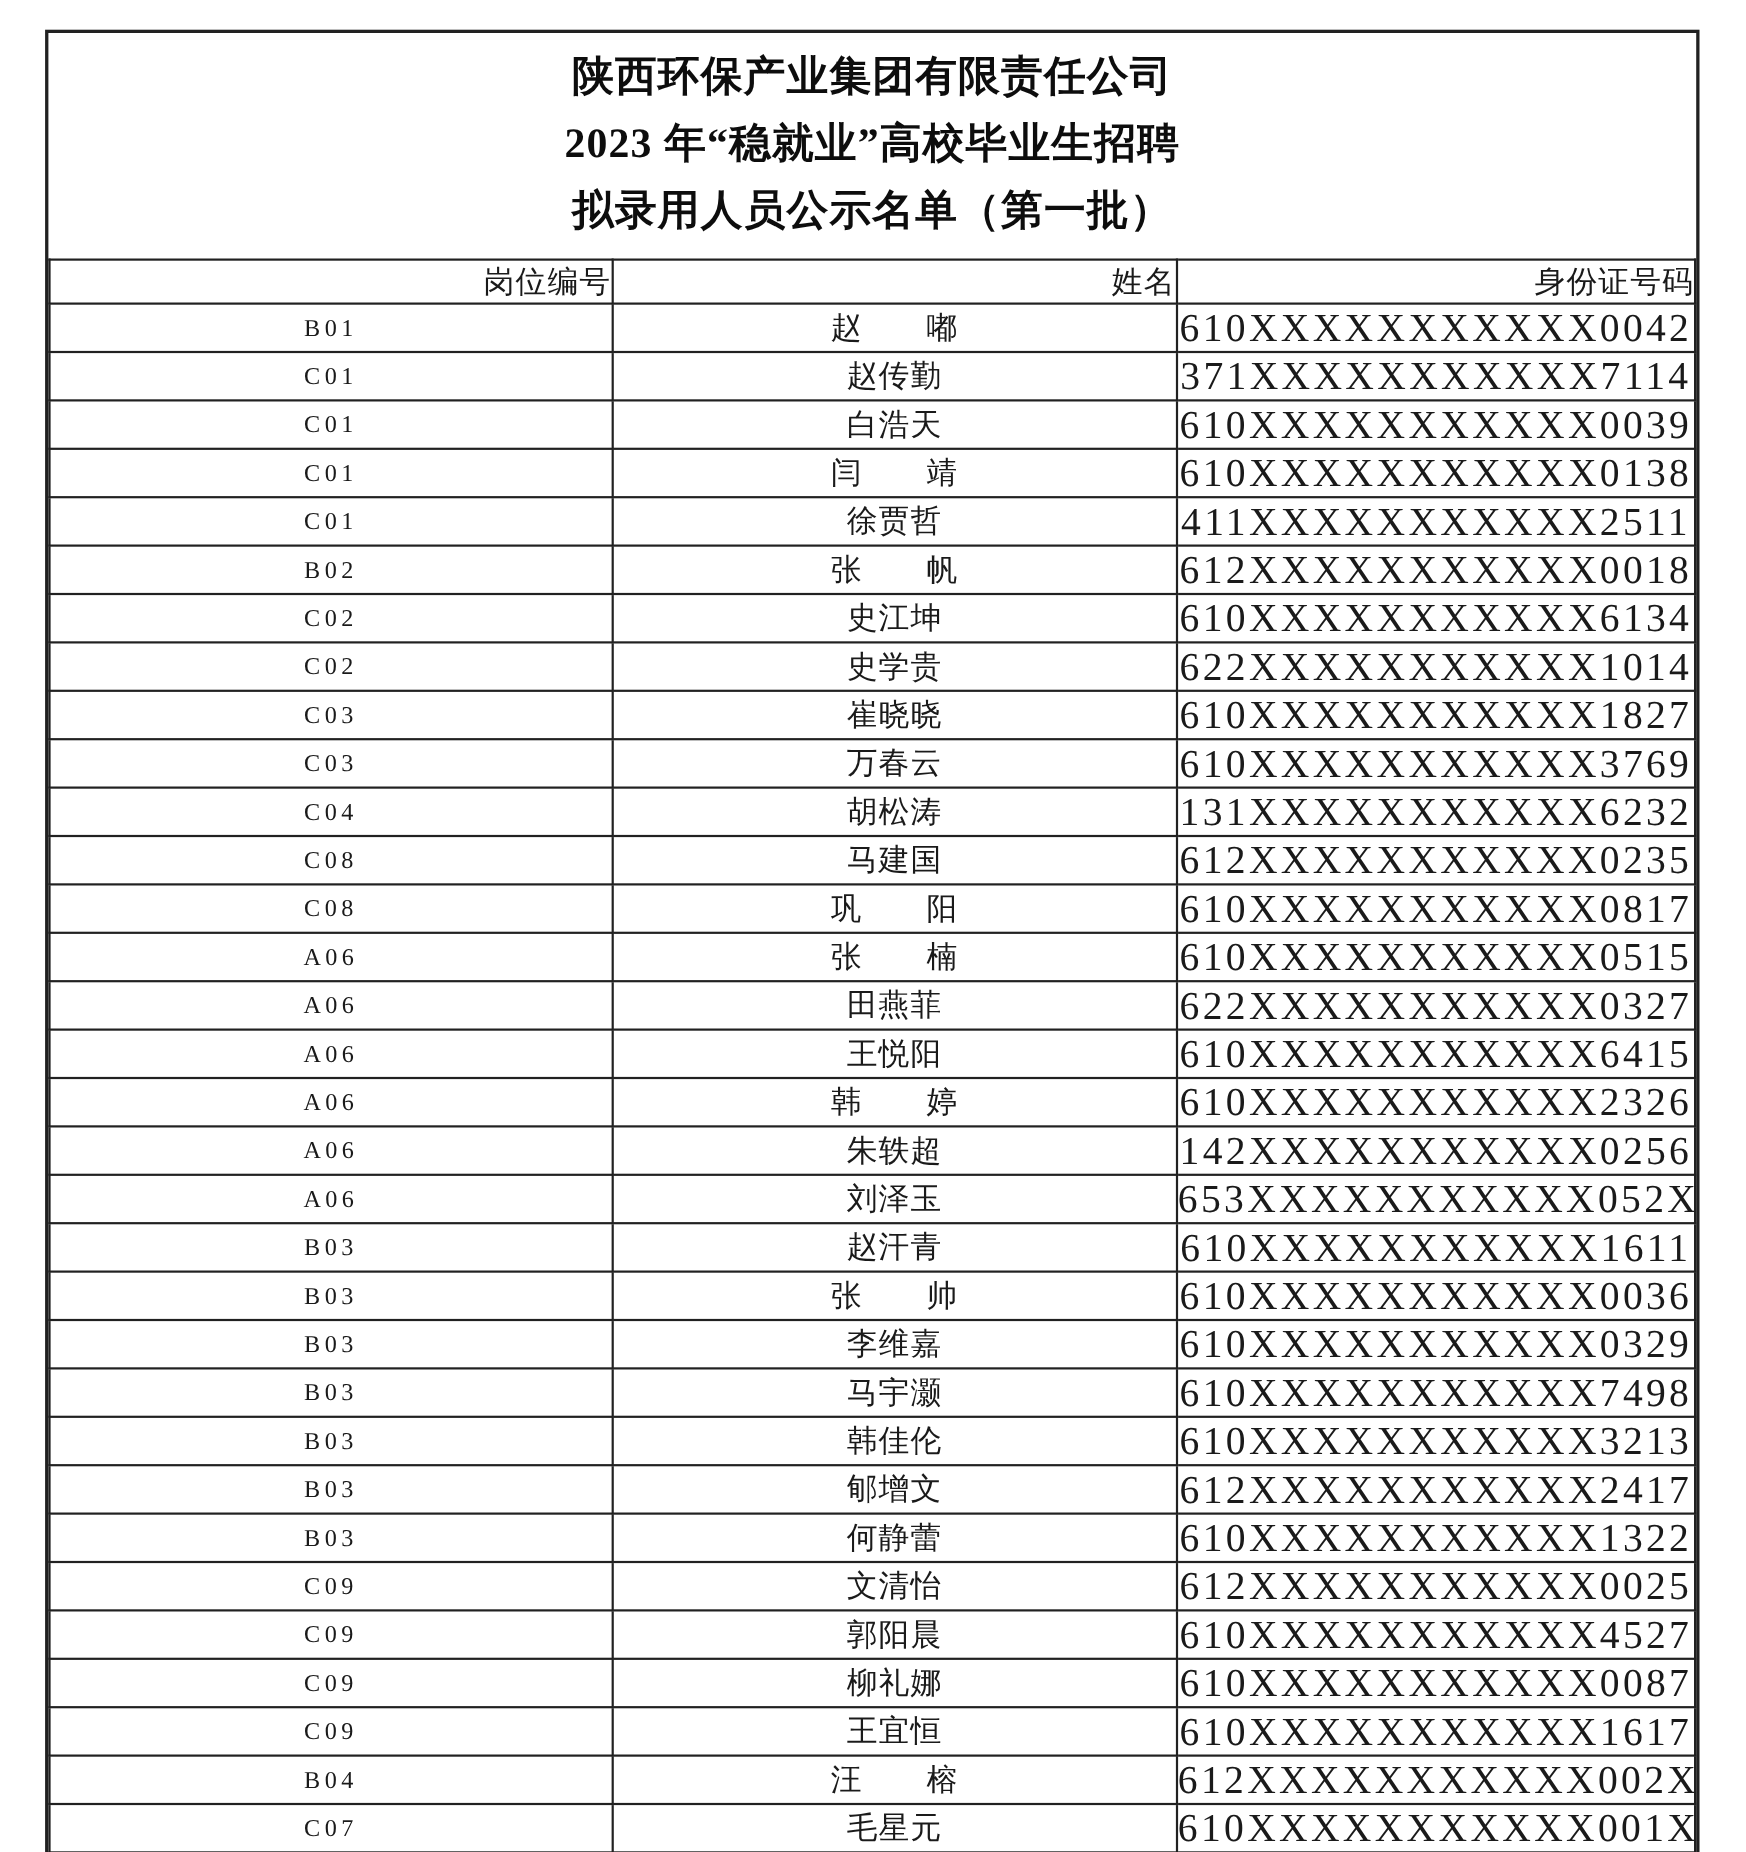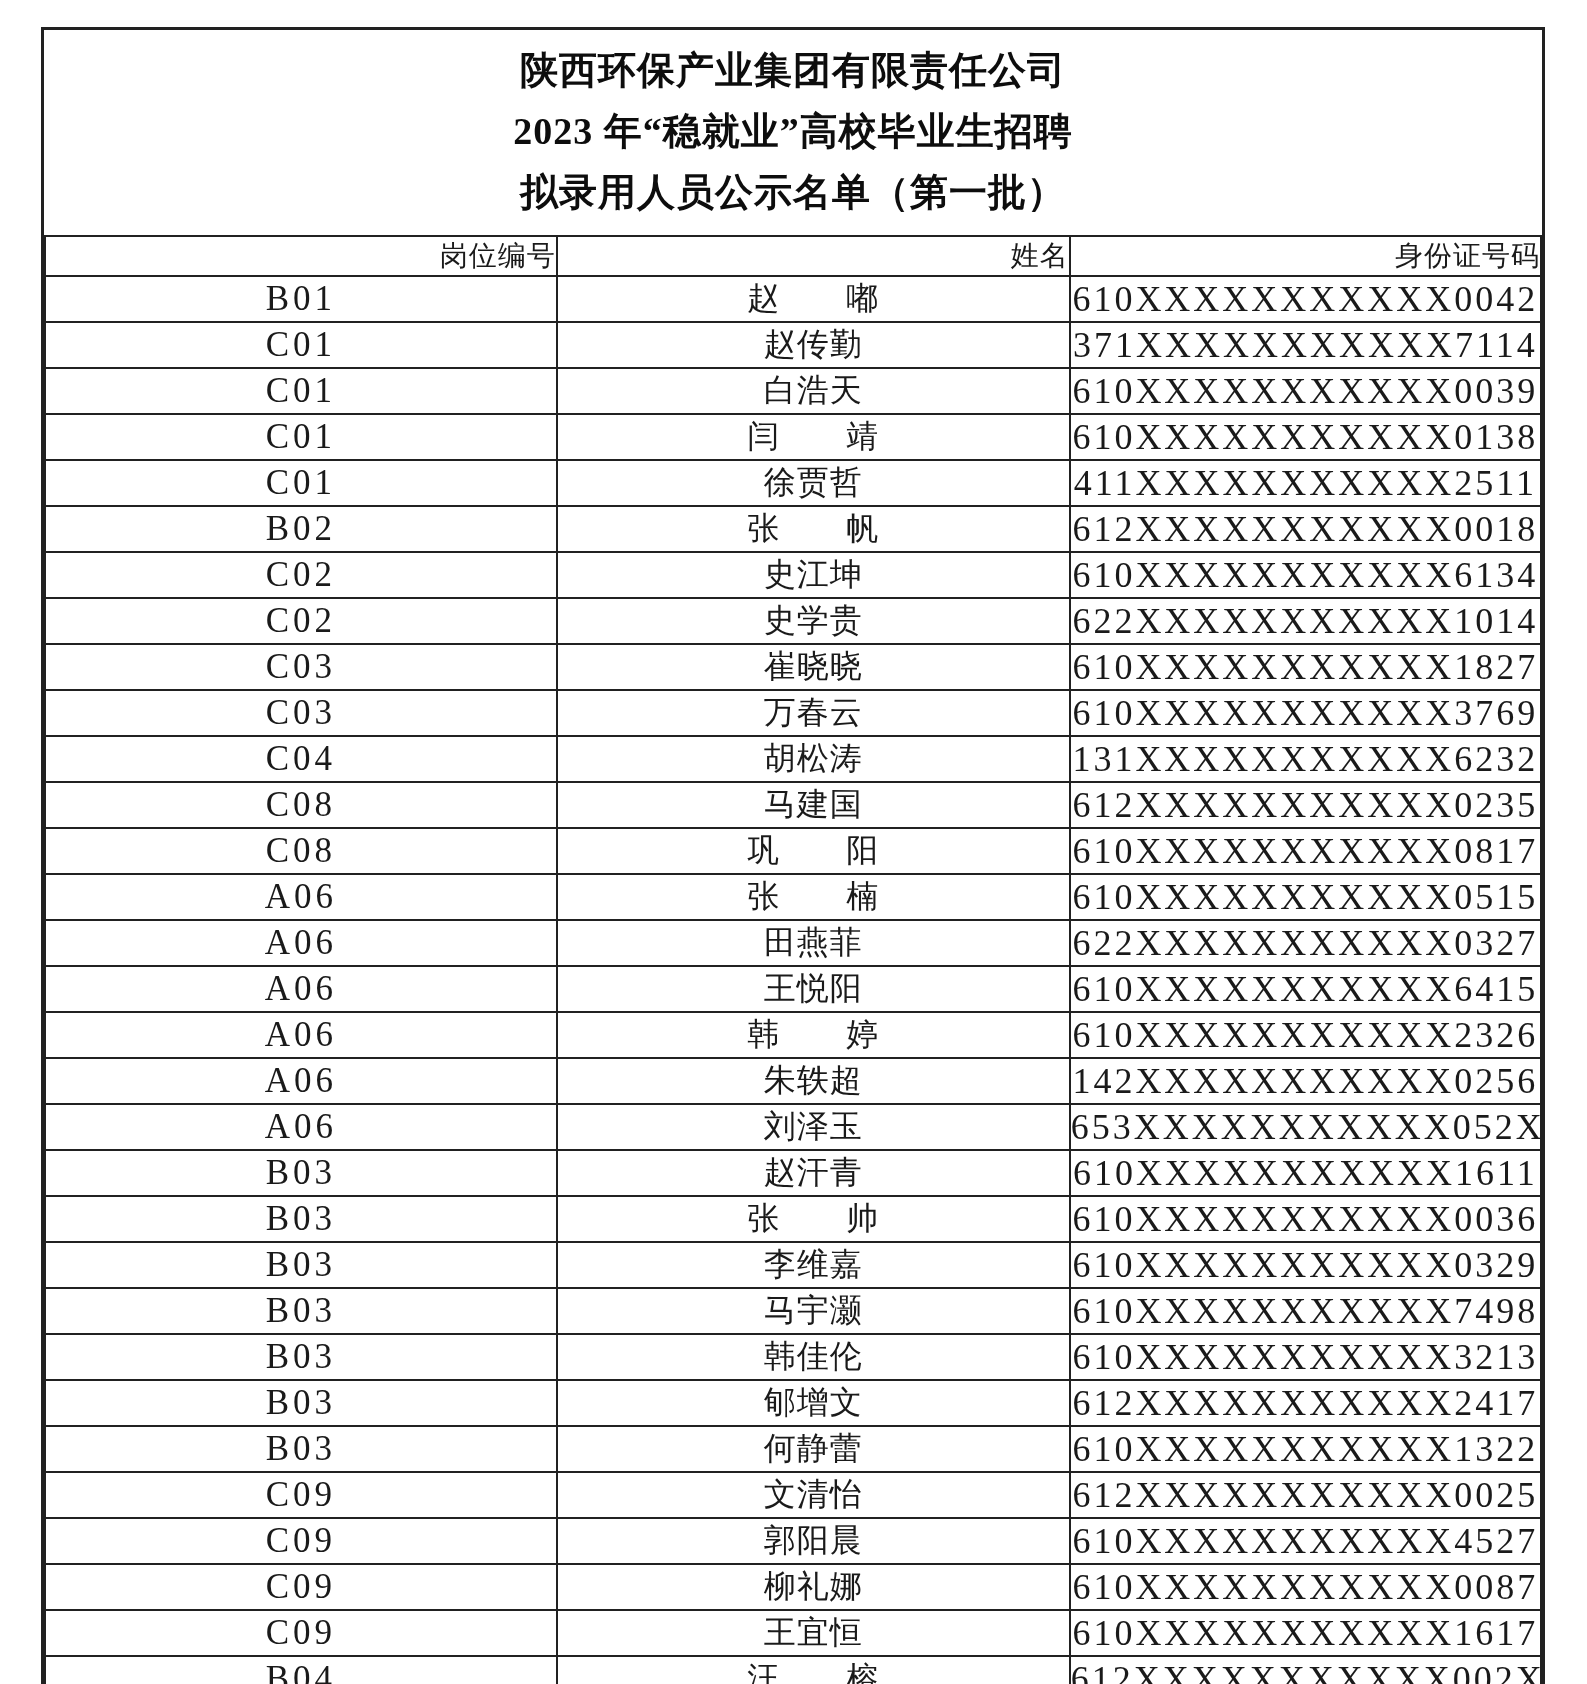--- a/index.html
+++ b/index.html
@@ -52,26 +52,26 @@
     height: 37px;
     font-size: 28px;
     font-weight: 400;
     letter-spacing: 1px;
     text-align: right;
   }
   table.roster tbody td {
     height: 41px;
   }
   .code-cell {
-    font-size: 35px;
+    font-size: 22px;
     letter-spacing: 4px;
     margin-top: 23px;
   }
   .name-cell {
-    font-size: 32px;
+    font-size: 28px;
     letter-spacing: 1px;
   }
   .id-cell {
     font-size: 36px;
     letter-spacing: 3px;
   }
   col.c1 { width: 34.2%; }
   col.c2 { width: 34.3%; }
   col.c3 { width: 31.5%; }
 </style>

